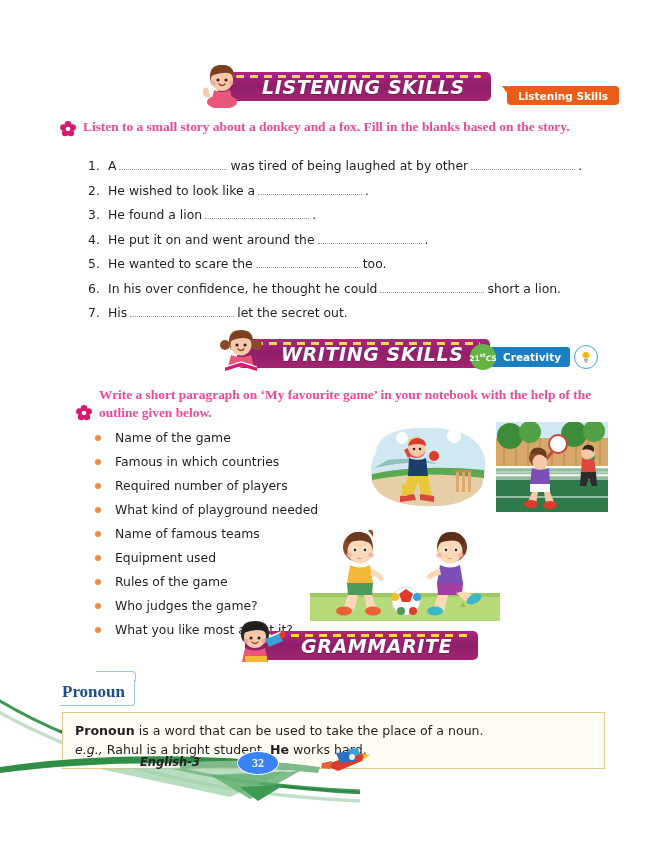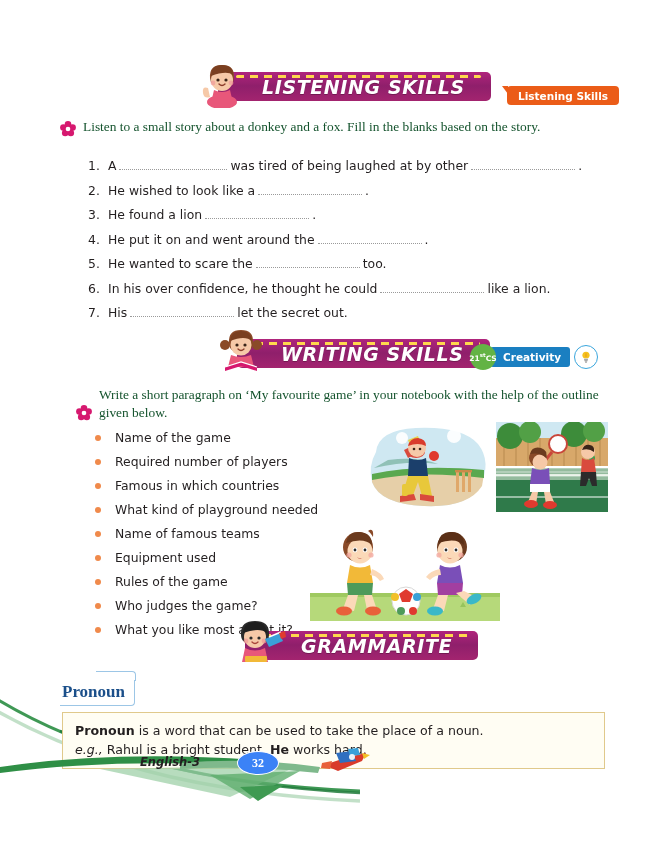--- a/index.html
+++ b/index.html
@@ -93,21 +93,21 @@
   .cs-bulb {
     margin-left: 4px; width: 24px; height: 24px; border-radius: 50%;
     border: 1.4px solid #3aa6dd; background: #fff;
     display: flex; align-items: center; justify-content: center;
   }
 
   
   .q-block { position: absolute; display: flex; }
   .q-flower { width: 16px; min-width: 16px; margin-right: 7px; padding-top: 3px; }
   .q-text {
-    color: #14532d; font-weight: 400; font-size: 13.4px; line-height: 17.5px;
+    color: #ec4899; font-weight: 700; font-size: 13.4px; line-height: 17.5px;
     font-family: "Liberation Serif", serif;
   }
 
   
   .num-list { position: absolute; left: 88px; }
   .num-item {
     display: flex; align-items: baseline;
     font-size: 12.4px; line-height: 15px;
     margin-bottom: 9.5px;
     font-family: "DejaVu Sans", sans-serif;
@@ -258,21 +258,21 @@
   <div class="num-item">
     <span class="num-idx">5.</span>
     <span>He wanted to scare the</span>
     <span class="blank" style="width:104px;"></span>
     <span>too.</span>
   </div>
   <div class="num-item">
     <span class="num-idx">6.</span>
     <span>In his over confidence, he thought he could</span>
     <span class="blank" style="width:104px;"></span>
-    <span>like a lion.</span>
+    <span>short a lion.</span>
   </div>
   <div class="num-item">
     <span class="num-idx">7.</span>
     <span>His</span>
     <span class="blank" style="width:104px;"></span>
     <span>let the secret out.</span>
   </div>
 </div>
 
 <div class="banner-row" style="position:absolute; left:237px; top:339px;">
@@ -327,25 +327,25 @@
   <div class="q-text">Write a short paragraph on ‘My favourite game’ in your notebook with the help of the outline given below.</div>
 </div>
 
 <div class="bullet-list" style="top:430px;">
   <div class="bullet-item">
     <span class="bullet-dot"></span>
     <span>Name of the game</span>
   </div>
   <div class="bullet-item">
     <span class="bullet-dot"></span>
+    <span>Famous in which countries</span>
+  </div>
+  <div class="bullet-item">
+    <span class="bullet-dot"></span>
     <span>Required number of players</span>
-  </div>
-  <div class="bullet-item">
-    <span class="bullet-dot"></span>
-    <span>Famous in which countries</span>
   </div>
   <div class="bullet-item">
     <span class="bullet-dot"></span>
     <span>What kind of playground needed</span>
   </div>
   <div class="bullet-item">
     <span class="bullet-dot"></span>
     <span>Name of famous teams</span>
   </div>
   <div class="bullet-item">

